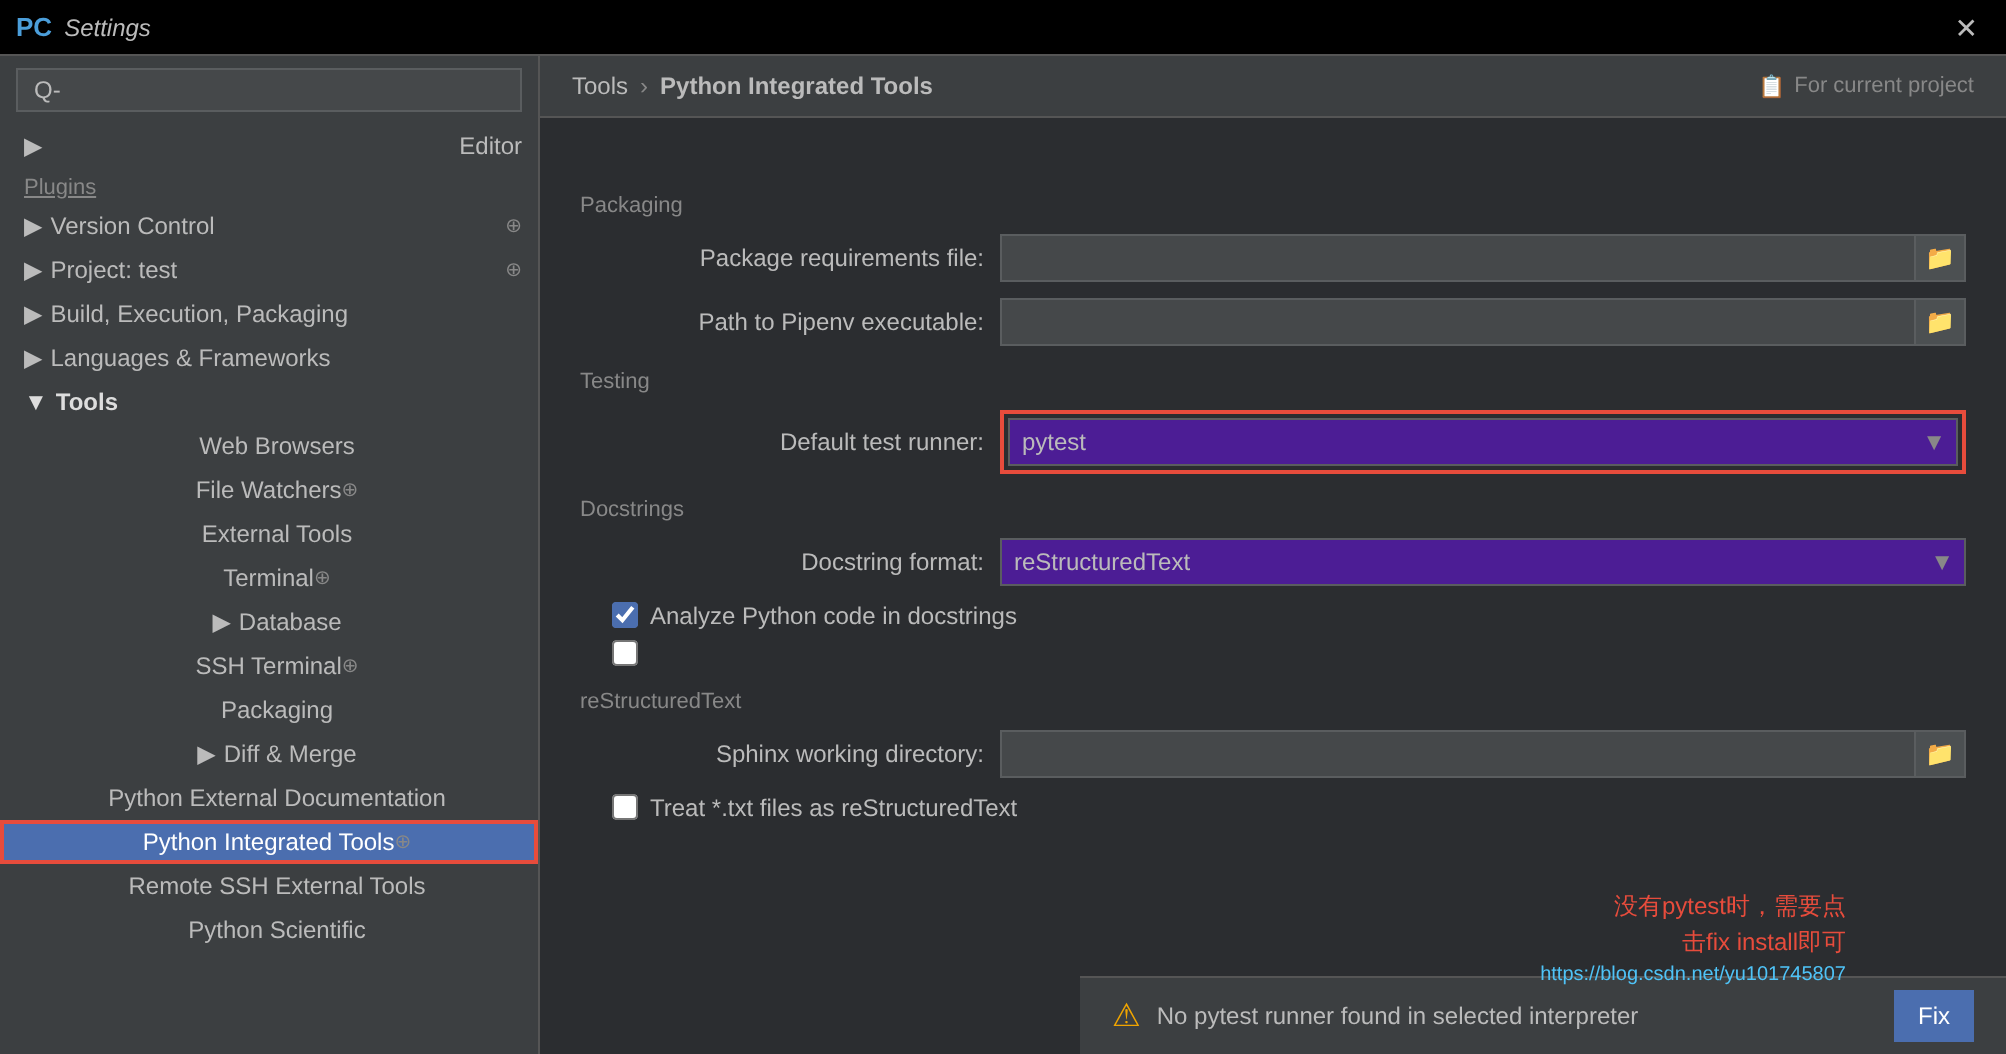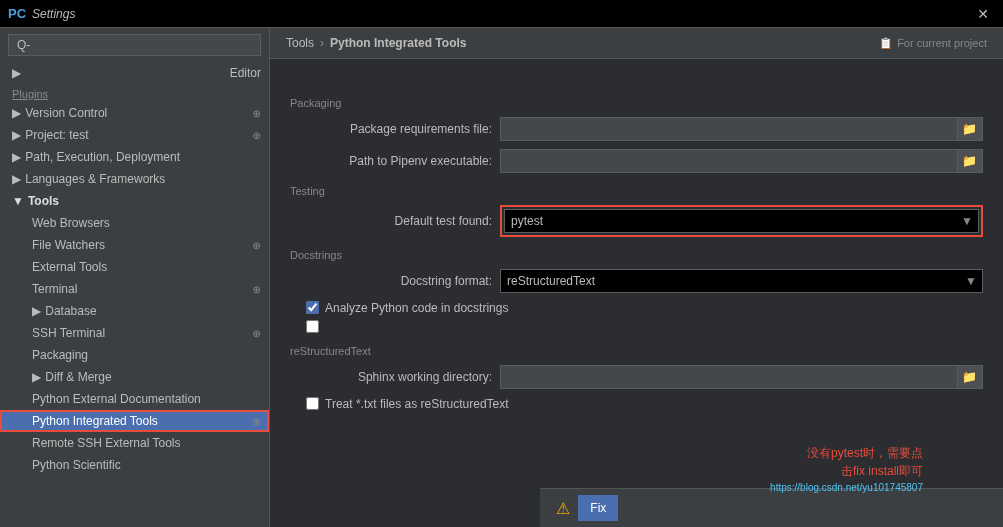--- a/index.html
+++ b/index.html
@@ -75,21 +75,22 @@
     }
     .sidebar-item.selected-highlight {
       outline: 2px solid #e74c3c;
       outline-offset: -2px;
     }
     .sidebar-item-group {
       font-weight: bold;
       color: #dddddd;
     }
     .sidebar-child {
-      padding-left: 32px;
+      padding-left: 16px;
+      justify-content: center;
     }
     .sidebar-icon-right {
       font-size: 10px;
       color: #888;
     }
     
     .content {
       flex: 1;
       background: #2b2d30;
       overflow-y: auto;
@@ -173,21 +174,21 @@
       justify-content: center;
       font-size: 12px;
       height: 24px;
     }
     .form-select-wrapper {
       flex: 1;
       position: relative;
     }
     .form-select {
       width: 100%;
-      background: #000000;
+      background: #4c1d95;
       border: 1px solid #5a5d5f;
       color: #bbbbbb;
       padding: 3px 6px;
       font-size: 12px;
       outline: none;
       height: 24px;
       appearance: none;
       cursor: pointer;
     }
     .select-arrow {
@@ -289,21 +290,21 @@
       <div style="display:flex;align-items:center;">
         <span style="margin-right:4px;">▶</span>
         <span>Project: test</span>
       </div>
       <span class="sidebar-icon-right">⊕</span>
     </div>
 
     <div class="sidebar-item">
       <div style="display:flex;align-items:center;">
         <span style="margin-right:4px;">▶</span>
-        <span>Path, Execution, Deployment</span>
+        <span>Build, Execution, Packaging</span>
       </div>
     </div>
 
     <div class="sidebar-item">
       <div style="display:flex;align-items:center;">
         <span style="margin-right:4px;">▶</span>
         <span>Languages &amp; Frameworks</span>
       </div>
     </div>
 
@@ -401,21 +402,21 @@
         <span class="form-label">Path to Pipenv executable:</span>
         <div class="form-input-with-btn">
           <input class="form-input" type="text" value="" style="">
           <button class="browse-btn">📁</button>
         </div>
       </div>
 
       <div class="section-title" style="margin-top:12px;">Testing</div>
 
       <div class="form-row">
-        <span class="form-label">Default test found:</span>
+        <span class="form-label">Default test runner:</span>
         <div style="border: 2px solid #e74c3c; padding:2px; display:inline-flex; align-items:center; flex:1;">
           <div class="form-select-wrapper">
             <select class="form-select">
               <option value="pytest">pytest</option>
               <option value="unittest">unittest</option>
               <option value="nose">nose</option>
             </select>
             <span class="select-arrow">▼</span>
           </div>
         </div>
@@ -456,20 +457,21 @@
 
       <div class="checkbox-row">
         <input type="checkbox" id="treat-txt" style="">
         <label for="treat-txt">Treat *.txt files as reStructuredText</label>
       </div>
 
     </div>
 
     <div class="warning-bar">
       <span class="warning-icon">⚠</span>
+      <span class="warning-text">No pytest runner found in selected interpreter</span>
       <button class="fix-btn">Fix</button>
     </div>
 
     <div class="watermark">
       <div>没有pytest时，需要点</div>
       <div>击fix install即可</div>
       <div class="watermark-url">https://blog.csdn.net/yu101745807</div>
     </div>
 
   </div>

